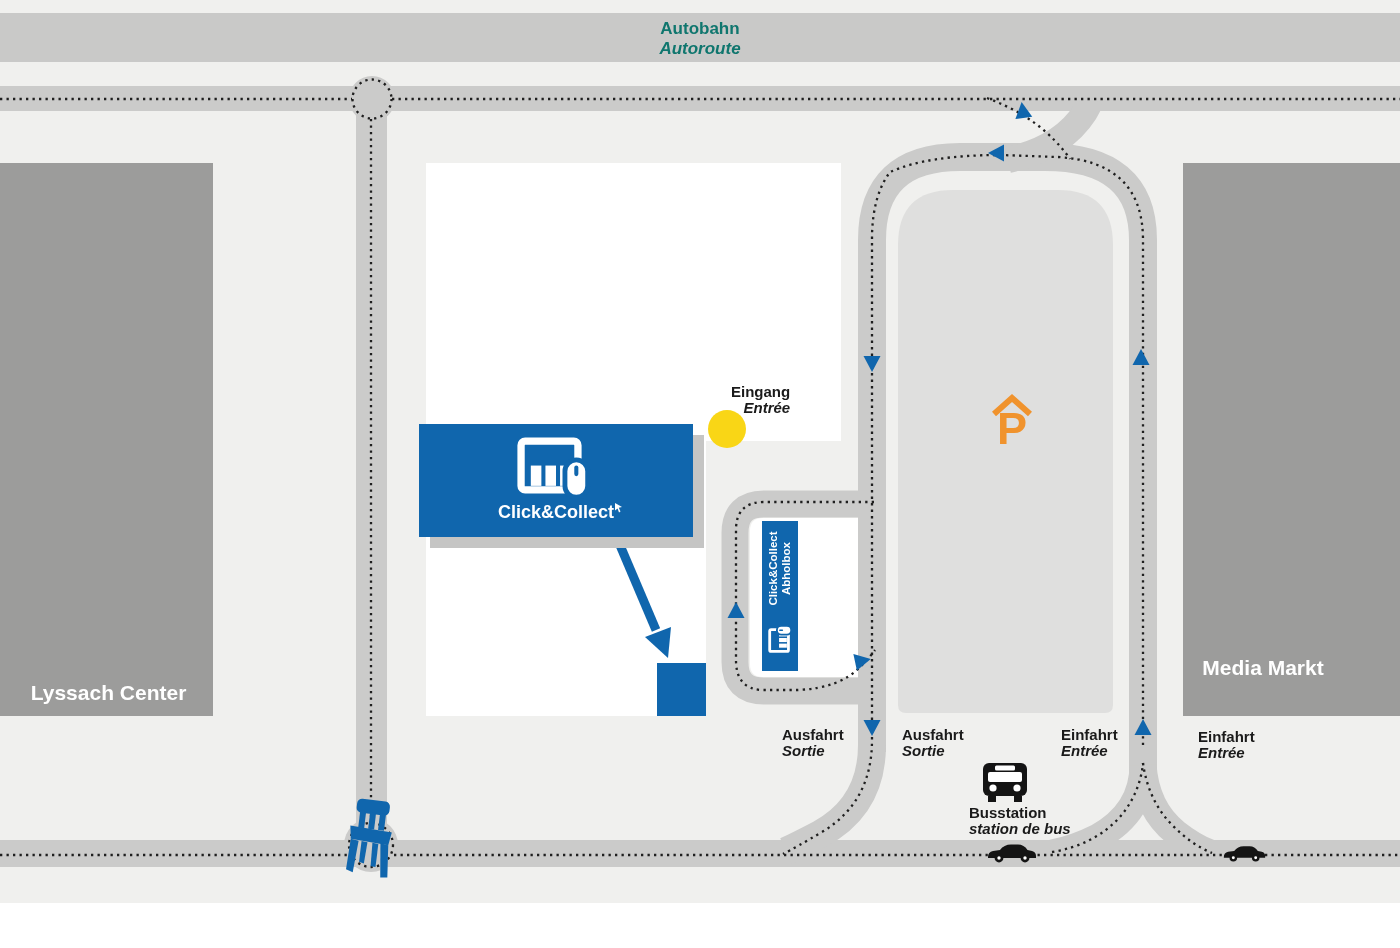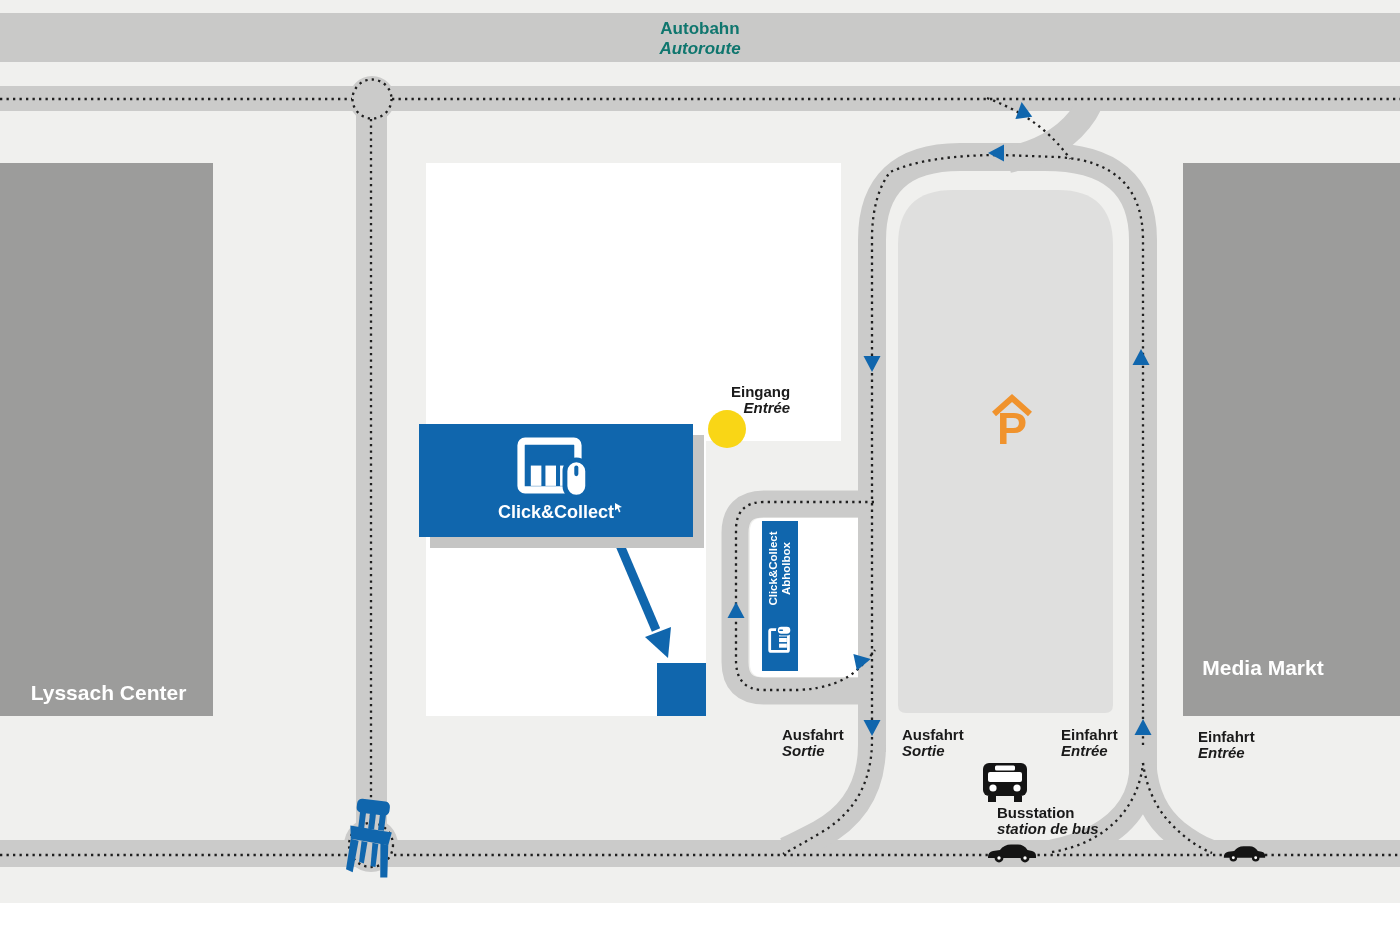--- a/index.html
+++ b/index.html
@@ -17,21 +17,21 @@
          padding-top:13px;box-sizing:border-box;gap:3px;}
   .cclabel{color:#fff;font-size:18px;font-weight:bold;position:relative;}
   .cclabel .cursor{position:absolute;right:-9px;top:1px;}
   .square{position:absolute;left:657px;top:663px;width:49px;height:53px;background:#1066ad;}
   .sign{position:absolute;left:762px;top:521px;width:36px;height:150px;background:#1066ad;}
   .sign-inner{position:absolute;left:-57px;top:57px;width:150px;height:36px;transform:rotate(-90deg);
               display:flex;align-items:center;padding-left:18px;box-sizing:border-box;gap:7px;}
   .sign-text{flex:1;text-align:center;color:#fff;font-size:11.5px;font-weight:bold;line-height:13px;}
   .p-symbol{position:absolute;left:990px;top:406px;width:44px;text-align:center;color:#f0932d;
             font-size:45px;line-height:45px;font-weight:bold;}
-  .bus-label{position:absolute;left:969px;top:805px;color:#1a1a1a;font-size:15px;font-weight:bold;line-height:15.5px;margin-left:28px;}
+  .bus-label{position:absolute;left:969px;top:805px;color:#1a1a1a;font-size:15px;font-weight:bold;line-height:15.5px;}
   .bus-label .fr{font-style:italic;display:block;}
 </style>
 </head>
 <body>
 
 <div class="stage">
 
   <svg class="base" width="1400" height="948" viewBox="0 0 1400 948">
 
     <rect width="1400" height="948" fill="#f0f0ee"></rect>

